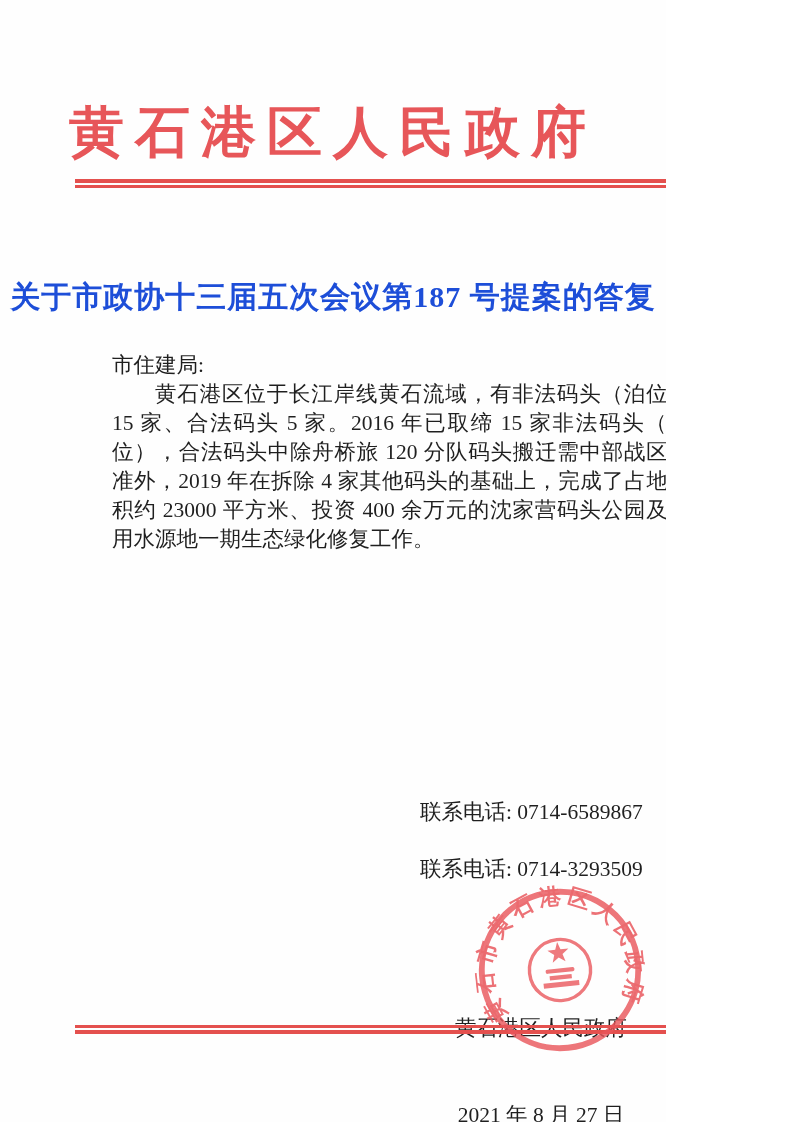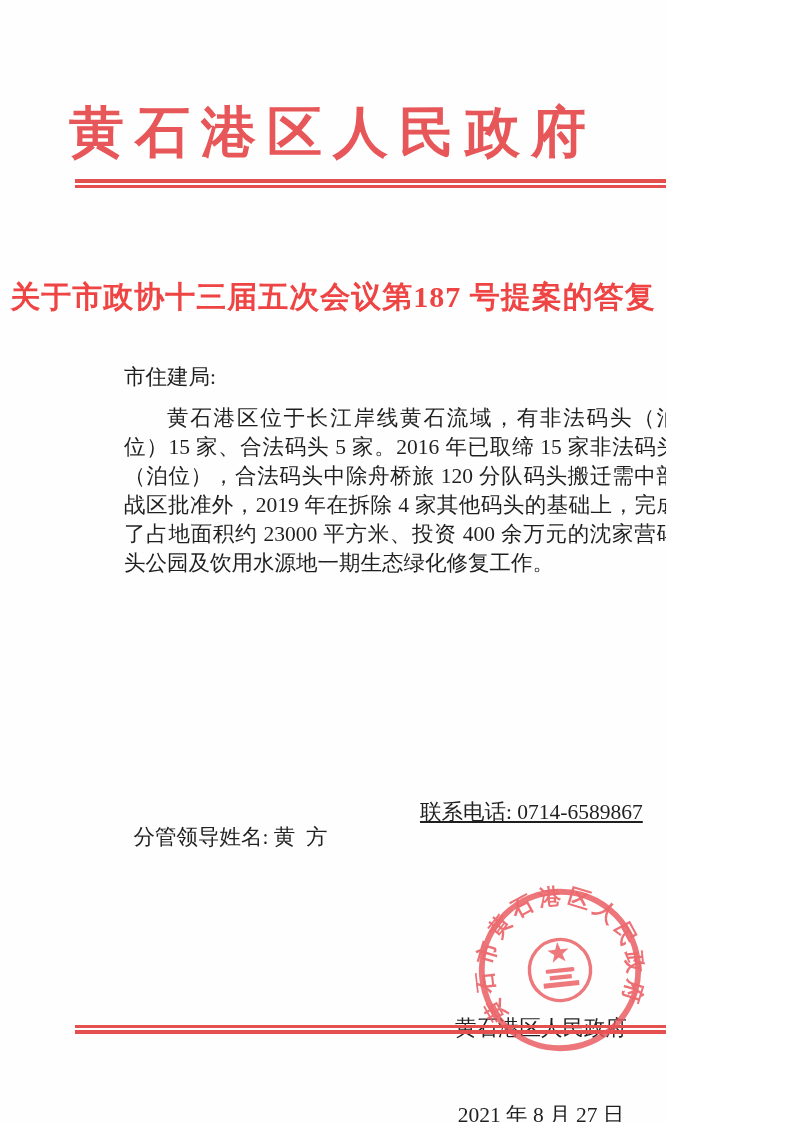--- a/index.html
+++ b/index.html
@@ -28,36 +28,36 @@
   .rule .bar-gap{height:2px;background:transparent;}
   .doc-mark{
     position:absolute;left:664px;top:202px;
     font-family:"Liberation Sans","DejaVu Sans",sans-serif;
     font-size:27px;color:#1a1a1a;
   }
   
   .doc-title{
     position:absolute;top:277px;left:0;width:100%;
     text-align:center;
-    font-size:30px;font-weight:700;color:#ef4444;
+    font-size:30px;font-weight:700;color:#1d4ed8;
     letter-spacing:1px;
   }
   
   .body-text{
     position:absolute;left:112px;top:351px;width:578px;
     font-size:21.5px;line-height:29px;
     text-align:justify;
   }
-  .body-text p{margin:12px;text-indent:2em;}
+  .body-text p{margin:0;text-indent:2em;}
   .body-text .salutation{text-indent:0;}
   
   .contact-row{position:absolute;left:112px;width:578px;font-size:21.5px;white-space:pre;}
   .contact-row-1{top:797px;}
   .contact-row-2{top:854px;}
-  .contact-row .phone{position:absolute;left:308px;top:0;white-space:pre;text-decoration:underline;}
+  .contact-row .phone{position:absolute;left:308px;top:0;white-space:pre;}
   
   .signature{
     position:absolute;left:431px;top:956px;width:220px;
     text-align:center;font-size:21.5px;line-height:29px;
     white-space:pre;
   }
   
   .seal{
     position:absolute;left:475px;top:885px;width:170px;height:170px;
     transform:rotate(-6deg);
@@ -83,24 +83,24 @@
   <div class="doc-mark">B</div>
 
   <div class="doc-title">关于市政协十三届五次会议第187 号提案的答复</div>
 
   <div class="body-text">
     <p class="salutation">市住建局:</p>
     <p>黄石港区位于长江岸线黄石流域，有非法码头（泊位）15 家、合法码头 5 家。2016 年已取缔 15 家非法码头（泊位），合法码头中除舟桥旅 120 分队码头搬迁需中部战区批准外，2019 年在拆除 4 家其他码头的基础上，完成了占地面积约 23000 平方米、投资 400 余万元的沈家营码头公园及饮用水源地一期生态绿化修复工作。</p>
   </div>
 
   <div class="contact-row contact-row-1">
-    <span class="label">分管领导姓名: 黄  方</span>
     <span class="phone">联系电话: 0714-6589867</span>
   </div>
   <div class="contact-row contact-row-2">
+    <span class="phone">联系电话: 0714-3293509</span>
   </div>
 
   <div class="signature">
     <div>黄石港区人民政府</div>
     <div>2021 年 8 月 27 日</div>
   </div>
 
   <div class="seal">
     <svg viewBox="0 0 200 200" xmlns="http://www.w3.org/2000/svg">
       <circle cx="100" cy="100" r="92" fill="none" stroke="#e9565b" stroke-width="7" opacity="0.92"></circle>

